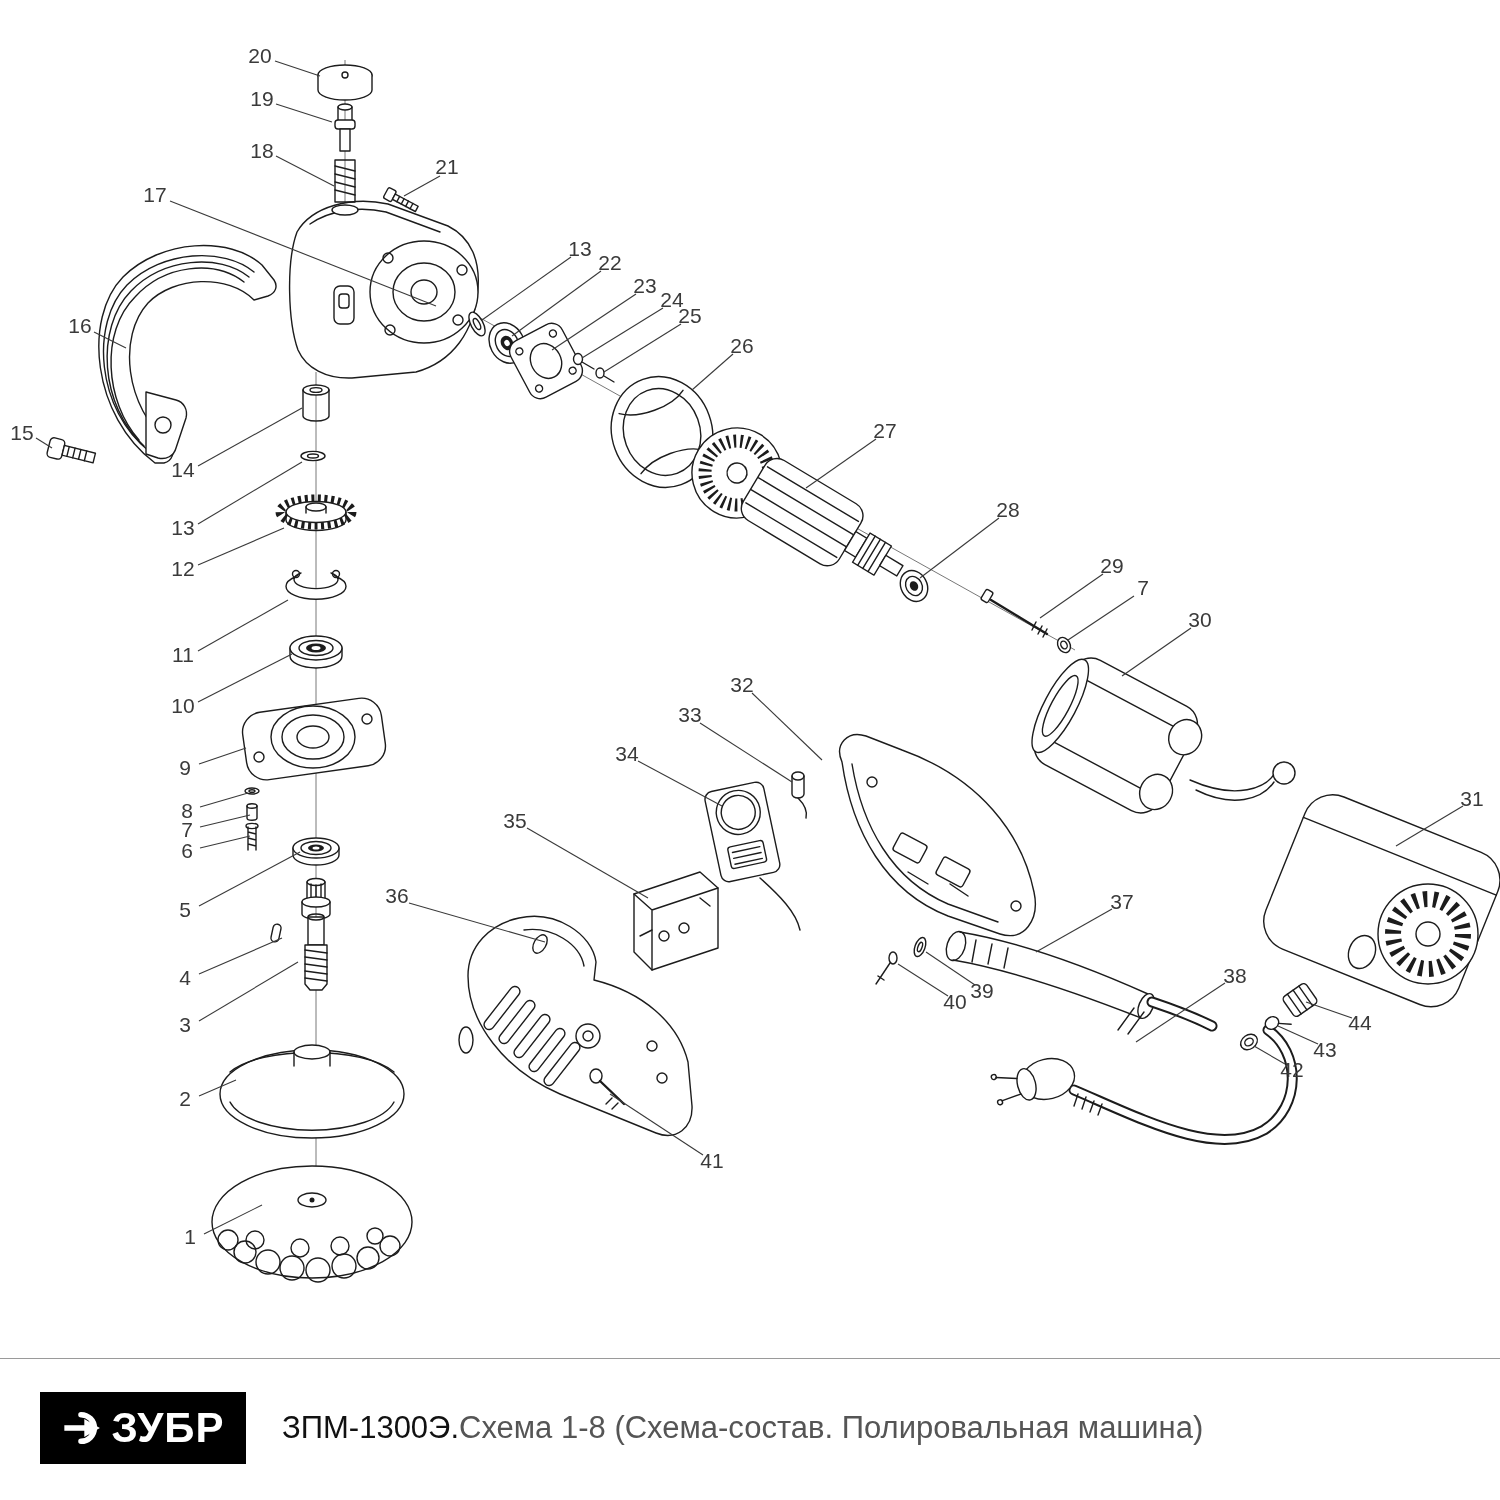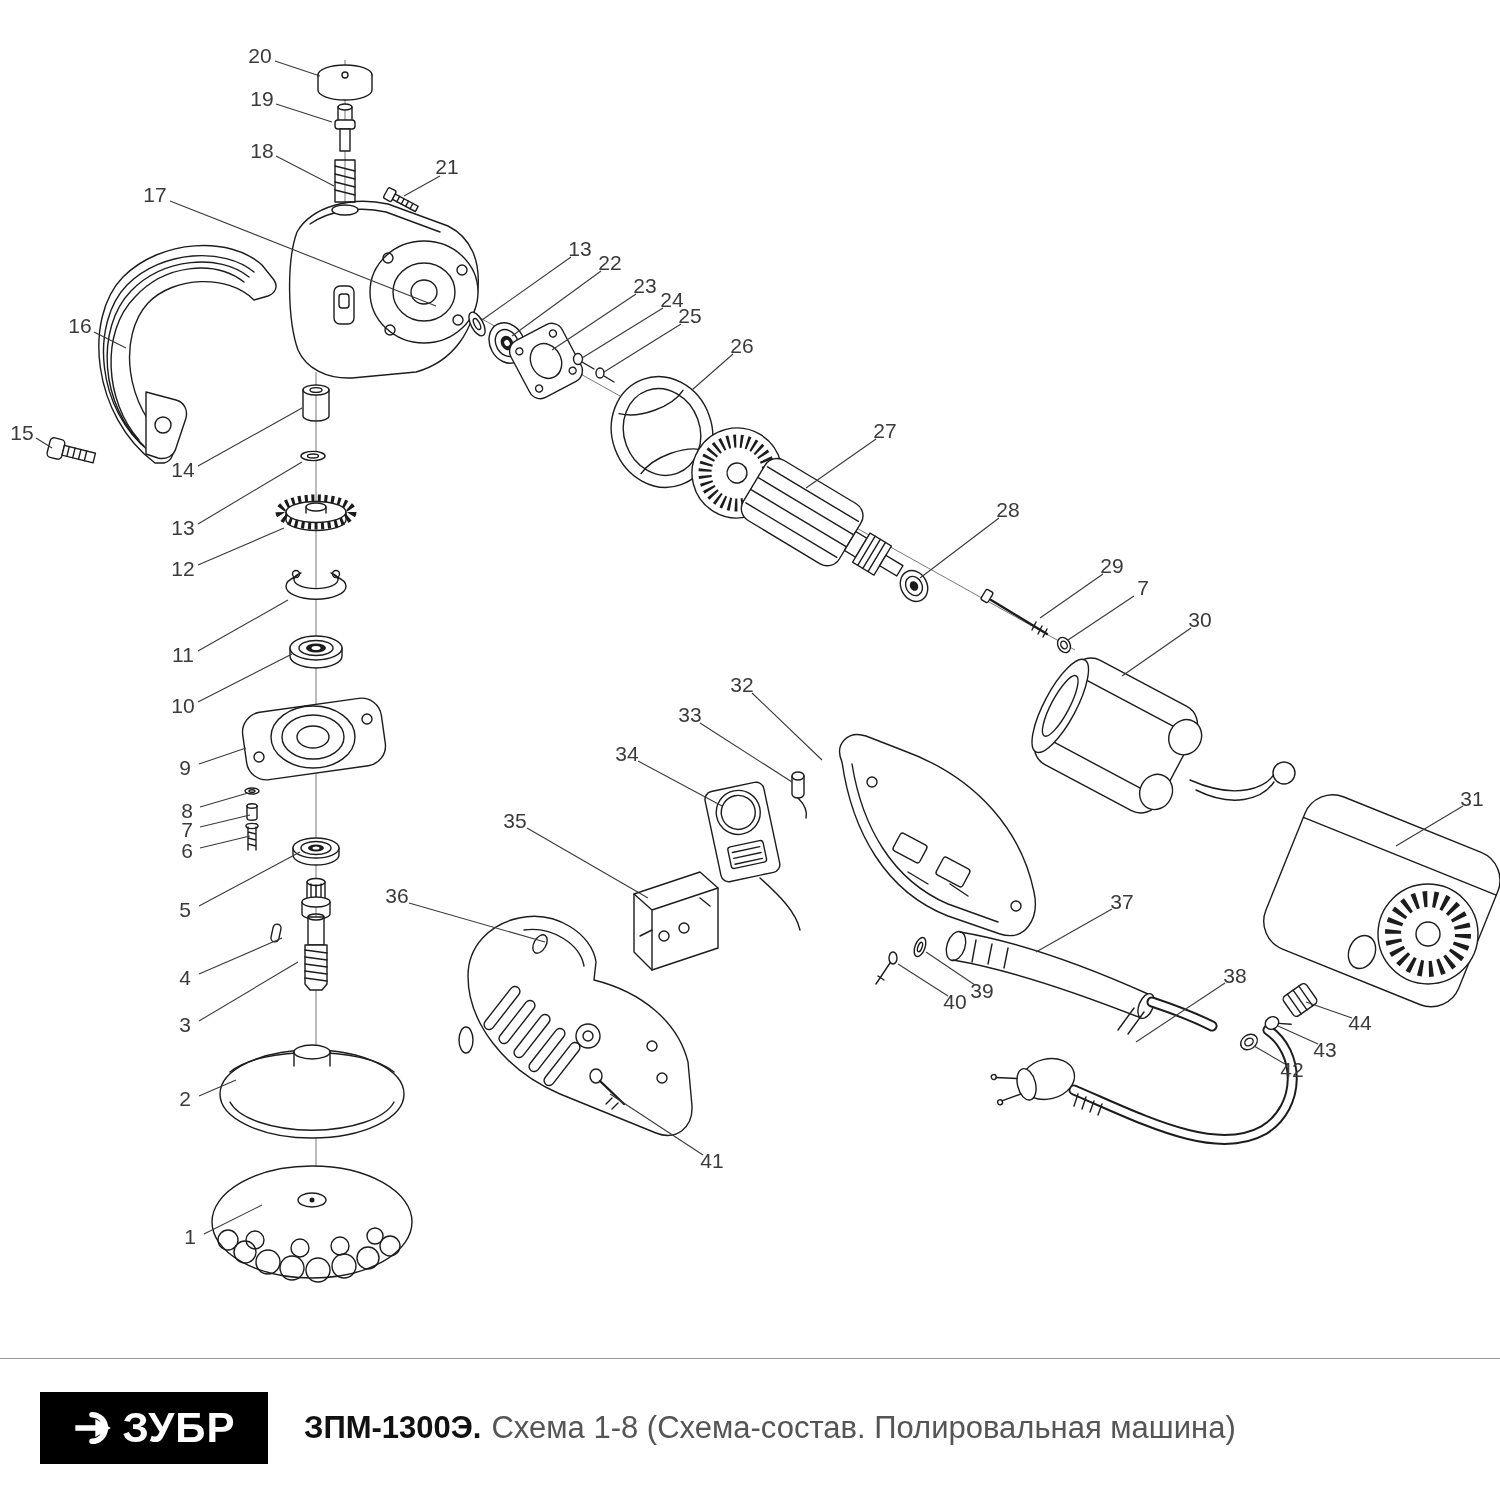--- a/index.html
+++ b/index.html
@@ -15,26 +15,26 @@
   #art .blades{stroke:#1c1c1c;stroke-width:13;fill:none;stroke-dasharray:2.5 4;}
   #art .blades2{stroke:#1c1c1c;stroke-width:16;fill:none;stroke-dasharray:4 6;}
   #art .cord-o{stroke:#1c1c1c;stroke-width:11;fill:none;stroke-linecap:round;}
   #art .cord-i{stroke:#ffffff;stroke-width:7;fill:none;stroke-linecap:round;}
   #callouts line{stroke:#3a3a3a;stroke-width:1.1;}
   #callouts text{font-family:"Liberation Sans",sans-serif;font-size:21px;fill:#3a3a3a;
                  text-anchor:middle;dominant-baseline:middle;}
   
   .divider{position:absolute;left:0;top:1358px;width:1500px;height:1px;background:#9a9a9a;}
   .footer{position:absolute;left:40px;top:1392px;display:flex;align-items:center;gap:36px;}
-  .logo-box{background:#000;color:#fff;height:72px;width:228px;display:flex;align-items:center;
+  .logo-box{background:#000;color:#fff;height:72px;width:206px;display:flex;align-items:center;
             justify-content:center;gap:10px;}
   .logo-icon{width:40px;height:36px;}
   .logo-text{font-weight:bold;font-size:42px;letter-spacing:1px;}
   .caption{font-size:31px;color:#555;white-space:nowrap;}
-  .model{font-weight:bold;color:#111;margin-right:10px;}
+  .model{font-weight:normal;color:#111;}
 </style>
 </head>
 <body>
 
 <div class="page">
 
 <svg id="art" width="1500" height="1500" viewBox="0 0 1500 1500" xmlns="http://www.w3.org/2000/svg">
 
   <line class="cl" x1="345" y1="60" x2="345" y2="215"></line>
   <line class="cl" x1="316" y1="372" x2="316" y2="1248"></line>

